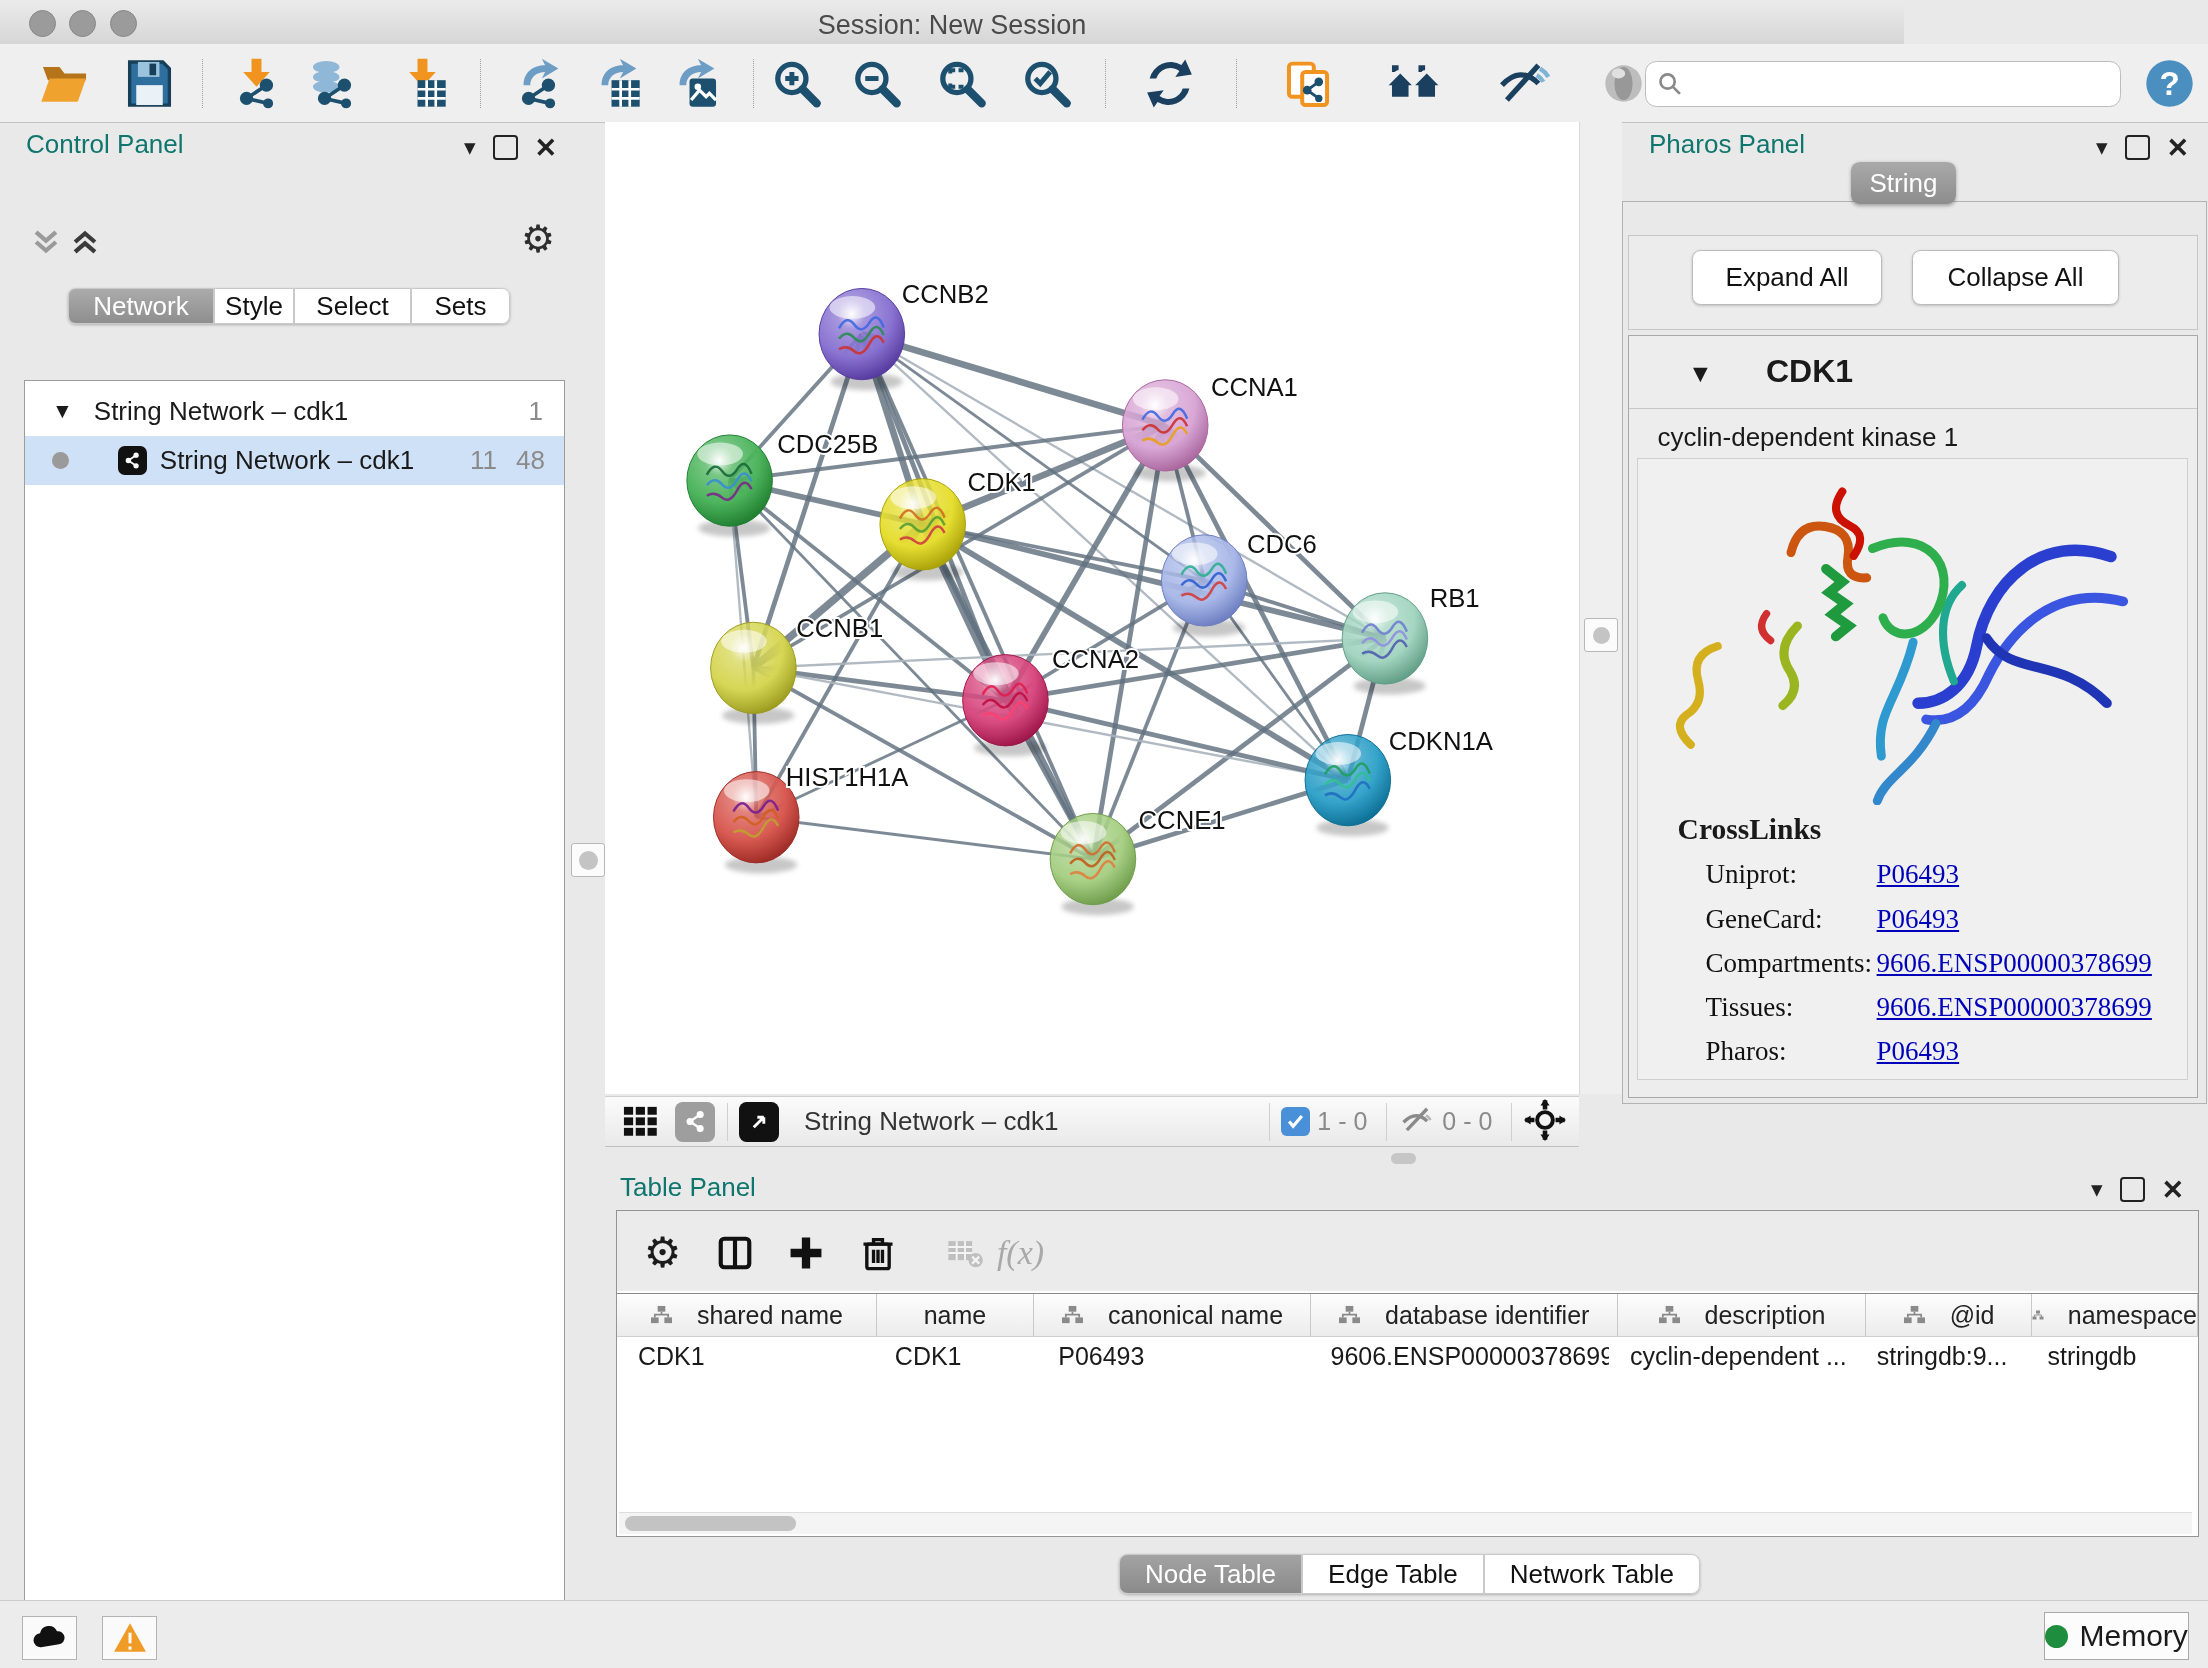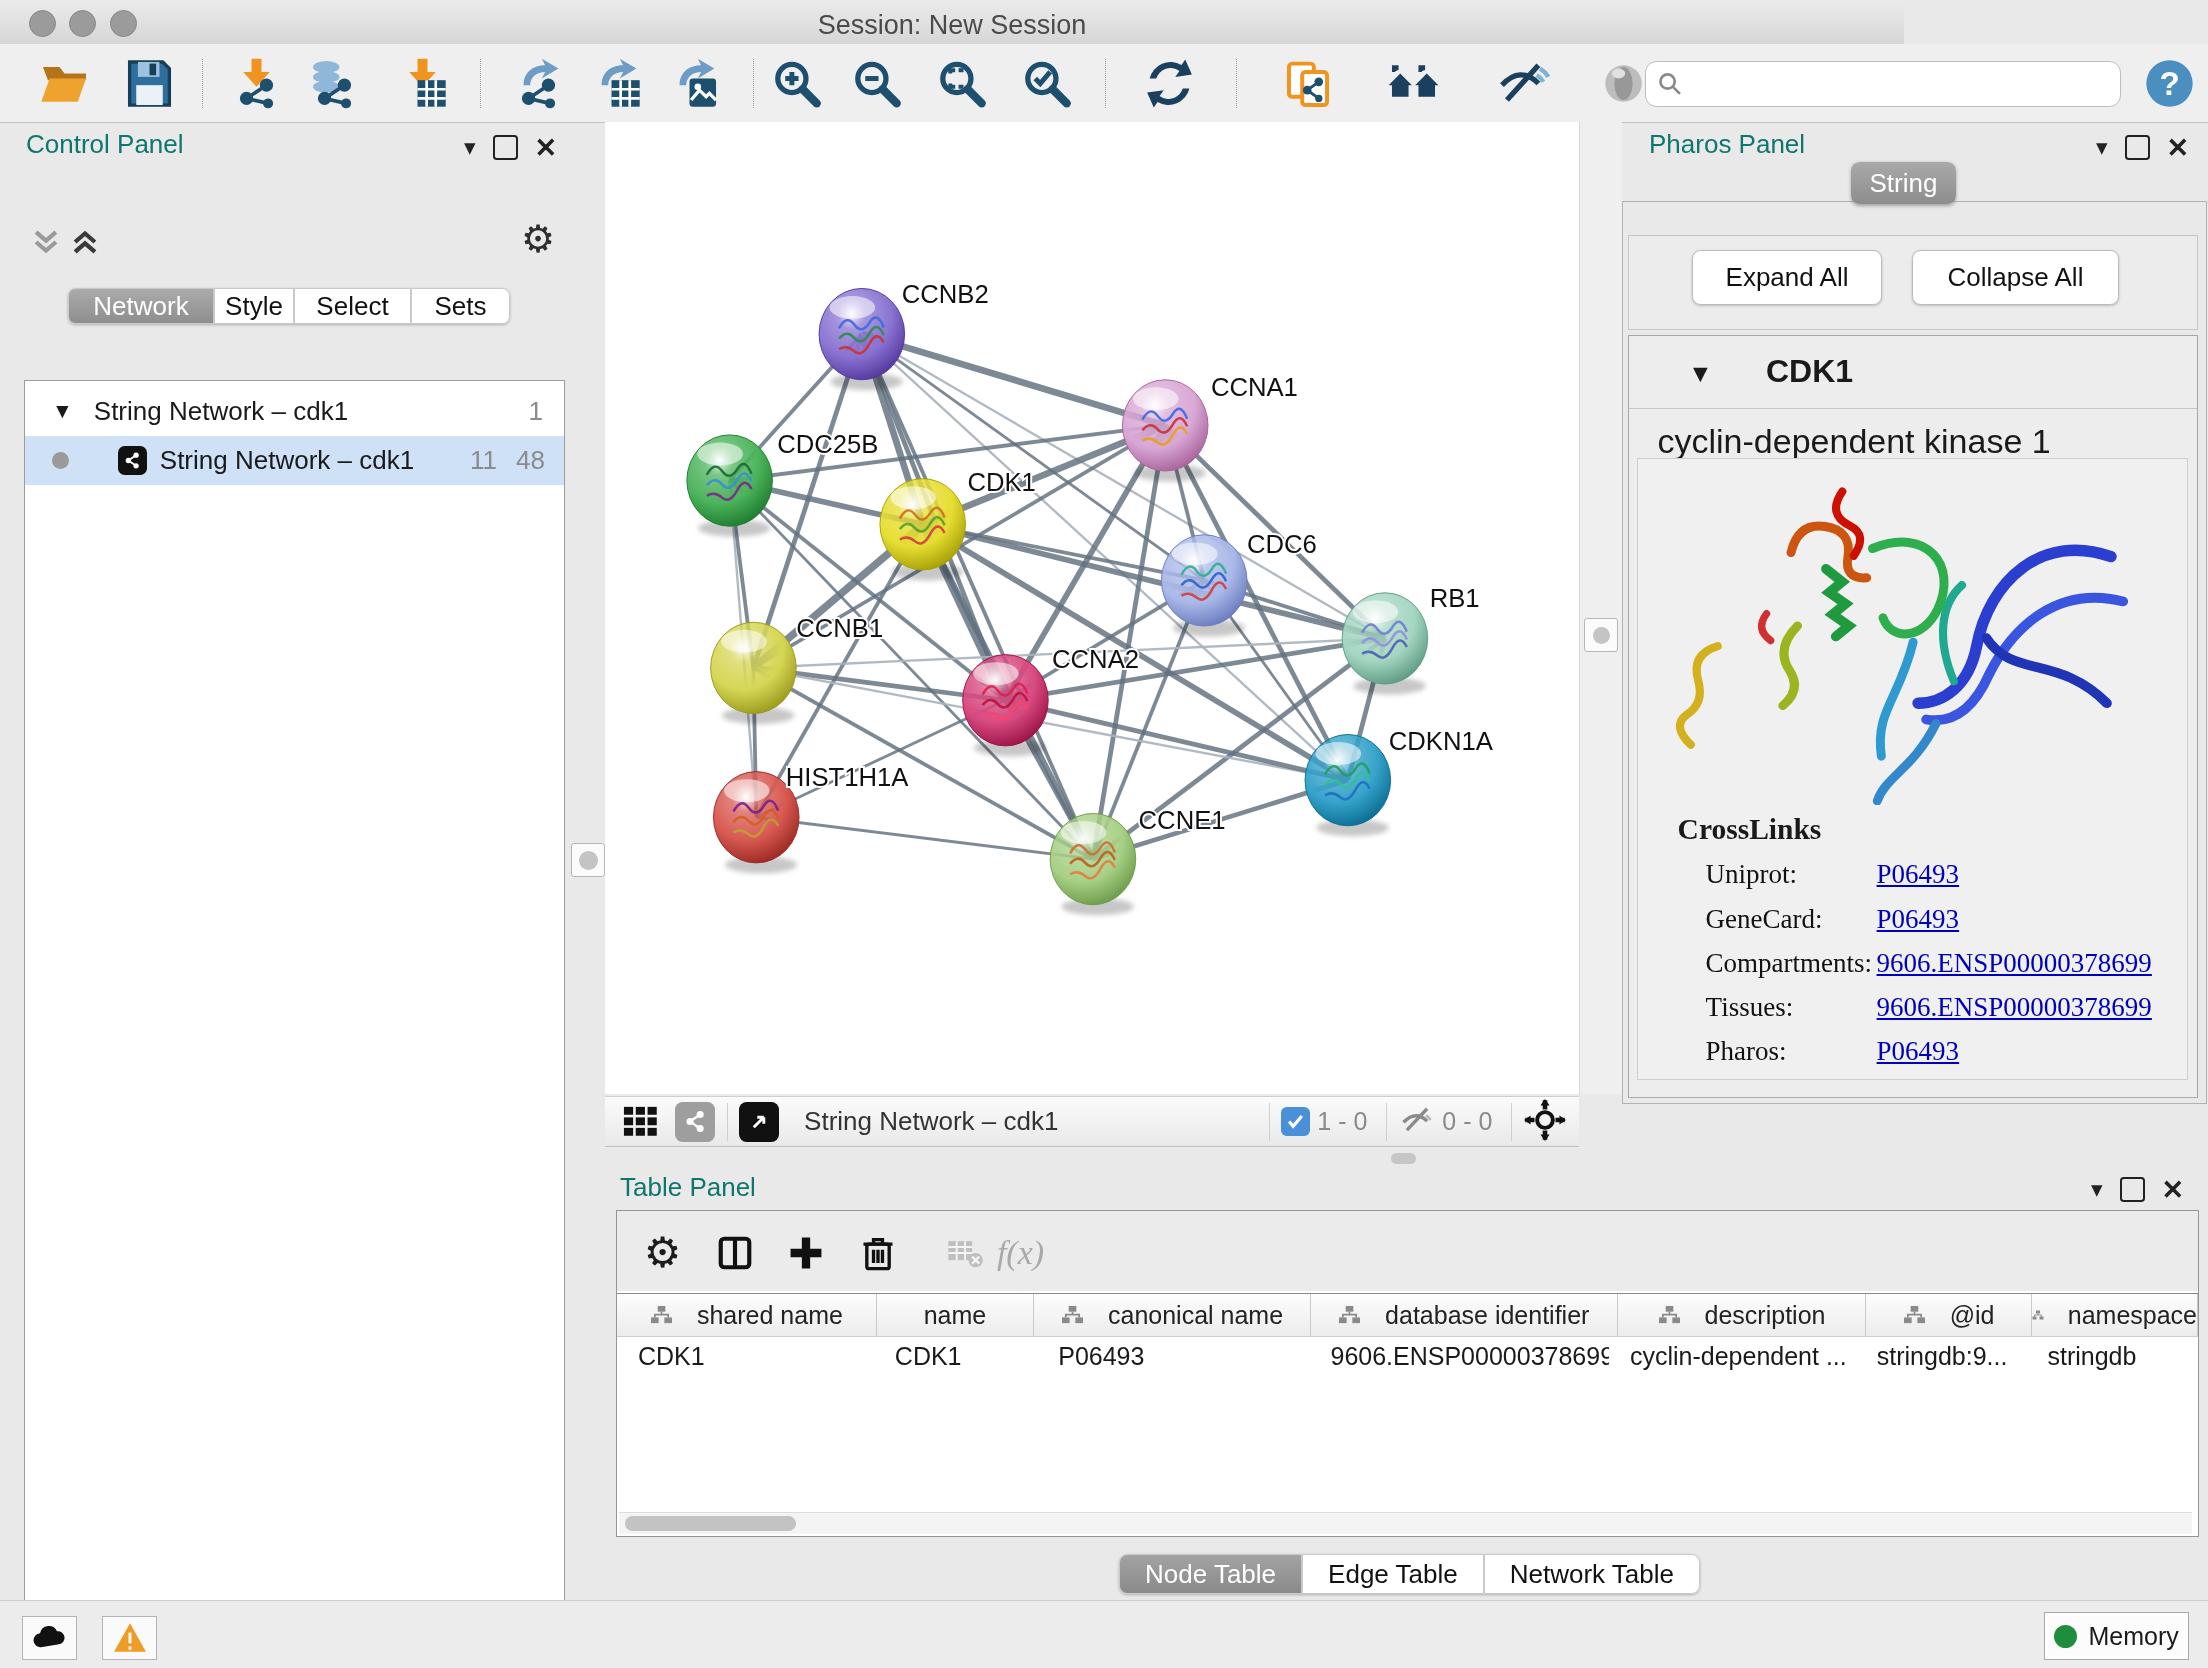--- a/index.html
+++ b/index.html
@@ -63,21 +63,21 @@
     background:linear-gradient(#a9a9a9,#8d8d8d);color:#fff;font-size:26px;
     display:flex;align-items:center;justify-content:center;box-shadow:0 1.9px 3.8px rgba(0,0,0,.3);z-index:3;}
   #rp-expandbox{left:1628px;top:235px;width:568px;height:93px;background:#ececec;border:1.9px solid #c6c6c6;}
   .rp-btn{position:absolute;top:14.3px;height:53px;background:#fff;border:1px solid #bbb;
     border-radius:8.6px;font-size:26px;display:flex;align-items:center;justify-content:center;
     box-shadow:0 1px 2.9px rgba(0,0,0,.2);color:#111;}
   #rp-section{left:1628px;top:335px;width:568px;height:761px;background:#ededed;border:1.9px solid #a8a8a8;}
   #rp-sec-head{position:absolute;left:0;top:0;width:100%;height:72px;border-bottom:1.9px solid #c6c6c6;}
   #rp-sec-title{position:absolute;left:137px;top:17px;font-size:32px;font-weight:bold;}
   #rp-sec-caret{position:absolute;left:59px;top:23px;font-size:25px;}
-  #rp-desc{position:absolute;left:28.5px;top:86px;font-size:34px;}
+  #rp-desc{position:absolute;left:28.5px;top:86px;font-size:26px;}
   #rp-inner{position:absolute;left:7.6px;top:122px;width:549px;height:620px;background:#f0f0f0;border:1px solid #cfcfcf;}
   #crosslinks{position:absolute;left:0;top:354px;width:100%;font-family:"Liberation Serif",serif;}
   #cl-title{font-size:29.5px;font-weight:bold;margin-left:40px;}
   .cl-row{display:flex;font-size:27px;margin:13.3px 0 0 68px;}
   .cl-label{width:171px;color:#111;}
   .cl-val{color:#0000bb;text-decoration:underline;}
   
   #tp-box{left:616px;top:1210px;width:1581px;height:325px;background:#fff;border:1.9px solid #949494;}
   #tp-toolbar{position:absolute;left:0;top:0;width:100%;height:80px;background:#ebebeb;}
   .tp-icon{position:absolute;top:17px;width:49px;height:49px;display:flex;align-items:center;justify-content:center;}
@@ -93,21 +93,21 @@
   .tp-tab{display:flex;align-items:center;justify-content:center;font-size:26px;background:#fff;
     border:1px solid #c9c9c9;padding:0 25px;color:#111;}
   .tp-tab.sel{background:linear-gradient(#a3a3a3,#8a8a8a);color:#fff;}
   .tp-tab:first-child{border-radius:8.6px 0 0 8.6px;}
   .tp-tab:last-child{border-radius:0 8.6px 8.6px 0;}
   
   #statusbar{left:0;top:1600px;width:2208px;height:68px;background:#ececec;border-top:1px solid #cdcdcd;}
   .sb-btn{position:absolute;top:15px;width:53px;height:42px;background:#fafafa;border:1.9px solid #b3b3b3;
     display:flex;align-items:center;justify-content:center;}
   #memory-btn{position:absolute;right:19px;top:11.4px;width:143px;height:46px;background:#fcfcfc;
-    border:1.9px solid #a9a9a9;display:flex;align-items:center;justify-content:center;gap:11.4px;font-size:25px;}
+    border:1.9px solid #a9a9a9;display:flex;align-items:center;justify-content:center;gap:11.4px;font-size:30px;}
   #memory-dot{width:23px;height:23px;border-radius:50%;background:#1e8e3e;}
   text.nlabel{font-size:27px;fill:#111;stroke:#fff;stroke-width:4px;paint-order:stroke;font-family:"Liberation Sans",sans-serif;}
 </style>
 </head>
 <body>
 
 <div id="titlebar" class="abs">
   <span class="tl-dot" style="left:28.5px"></span>
   <span class="tl-dot" style="left:69px"></span>
   <span class="tl-dot" style="left:110px"></span>

